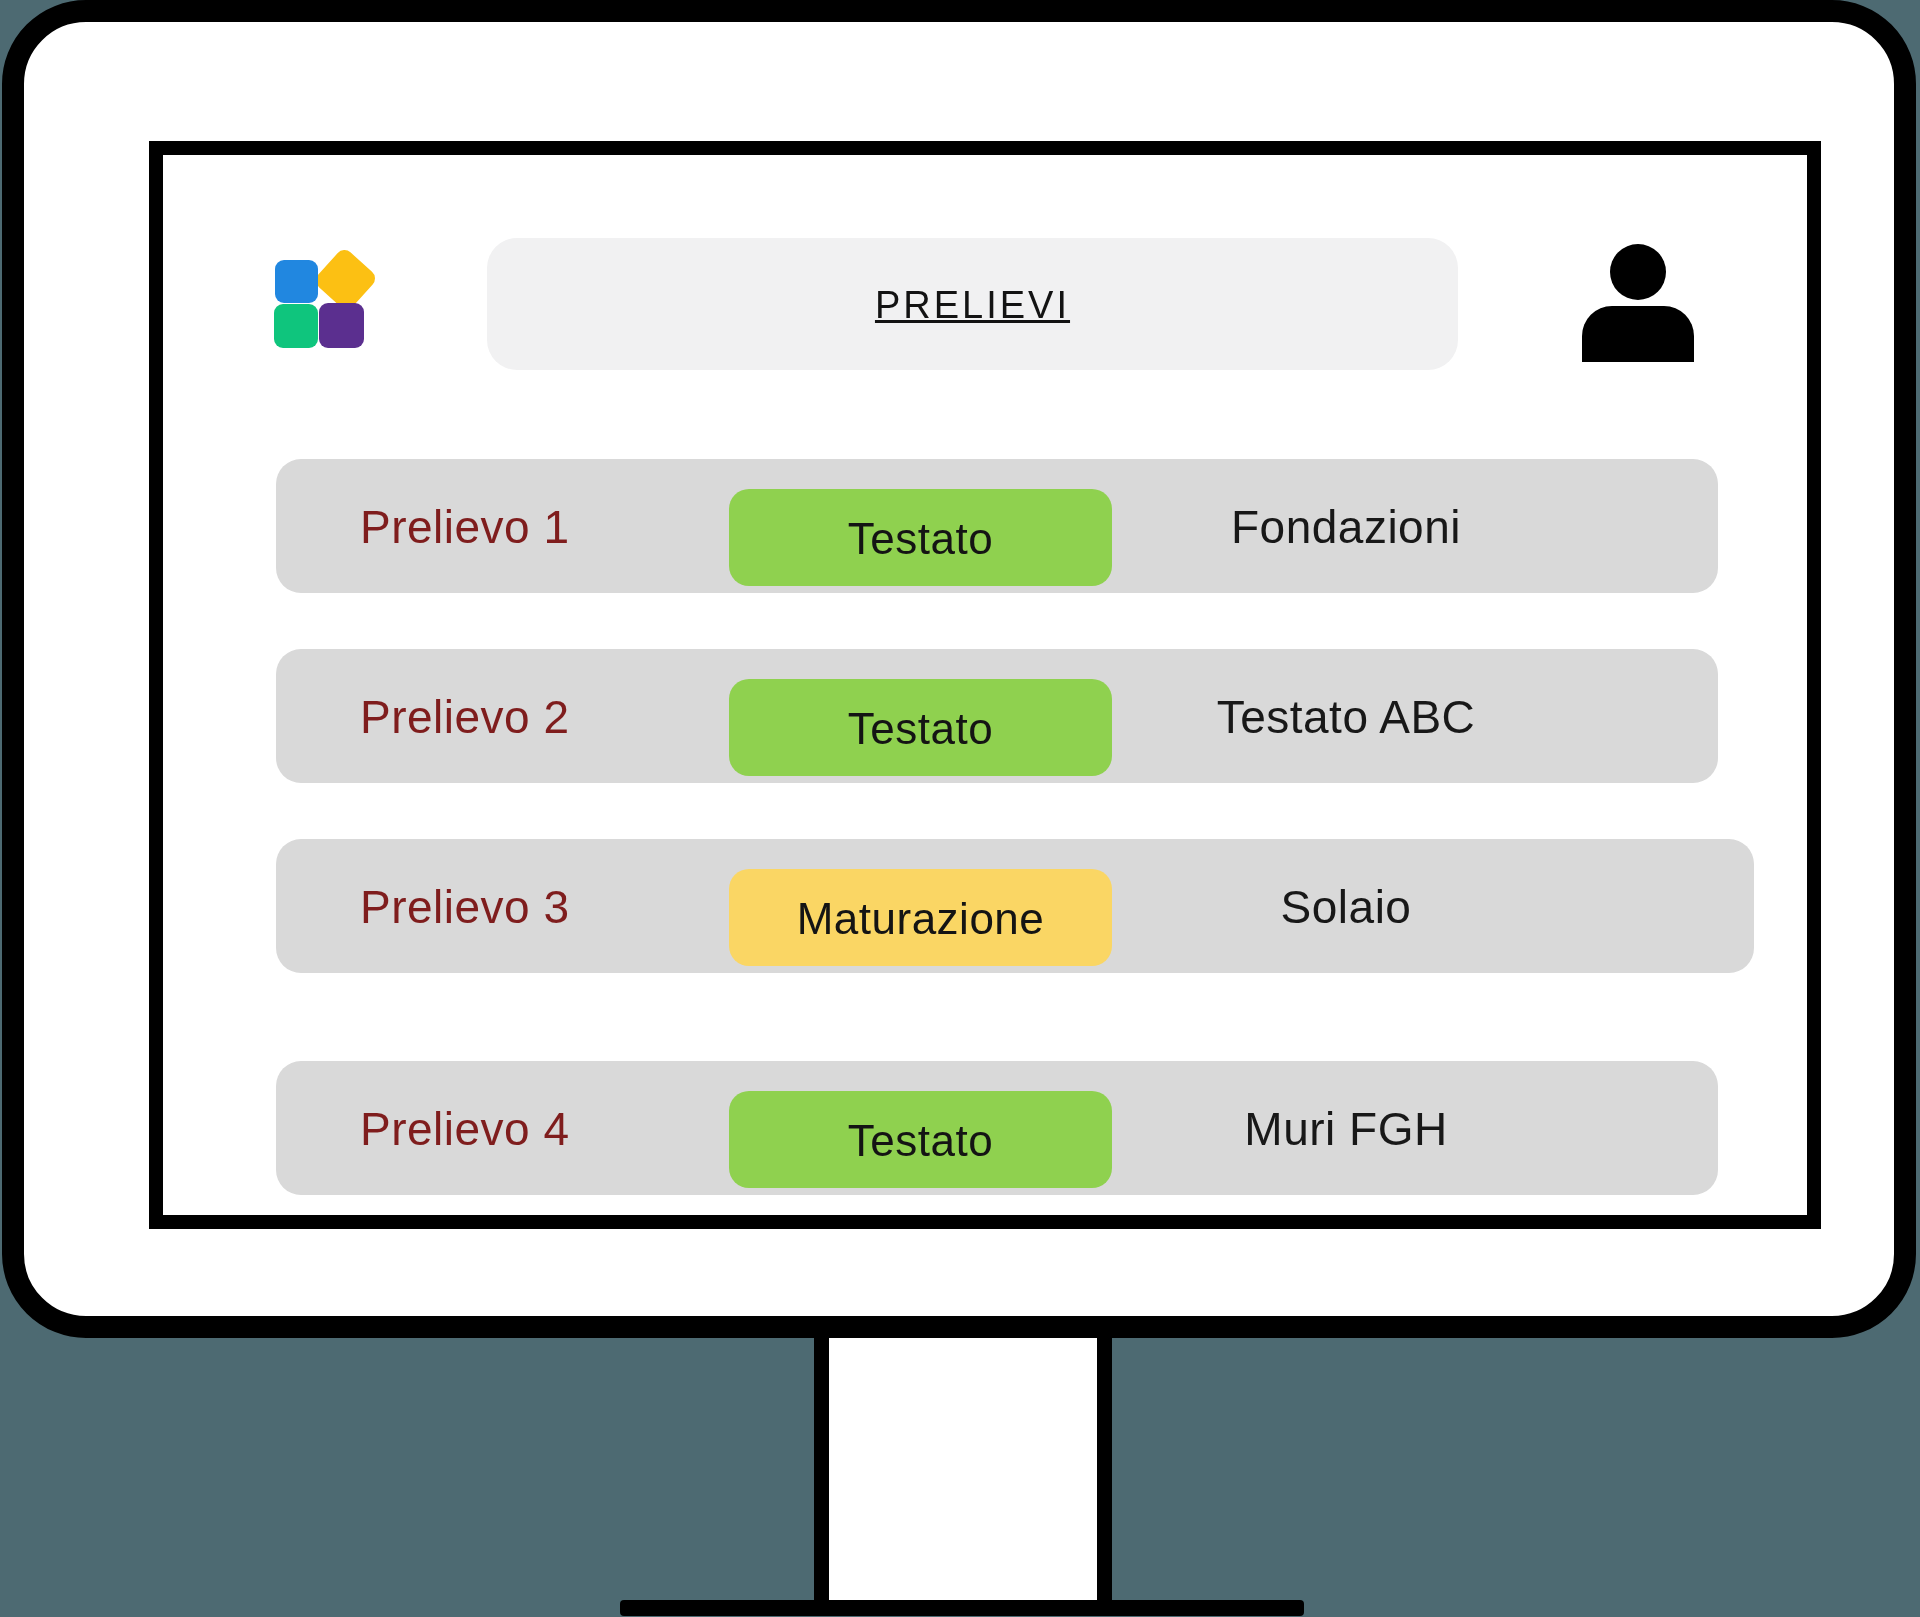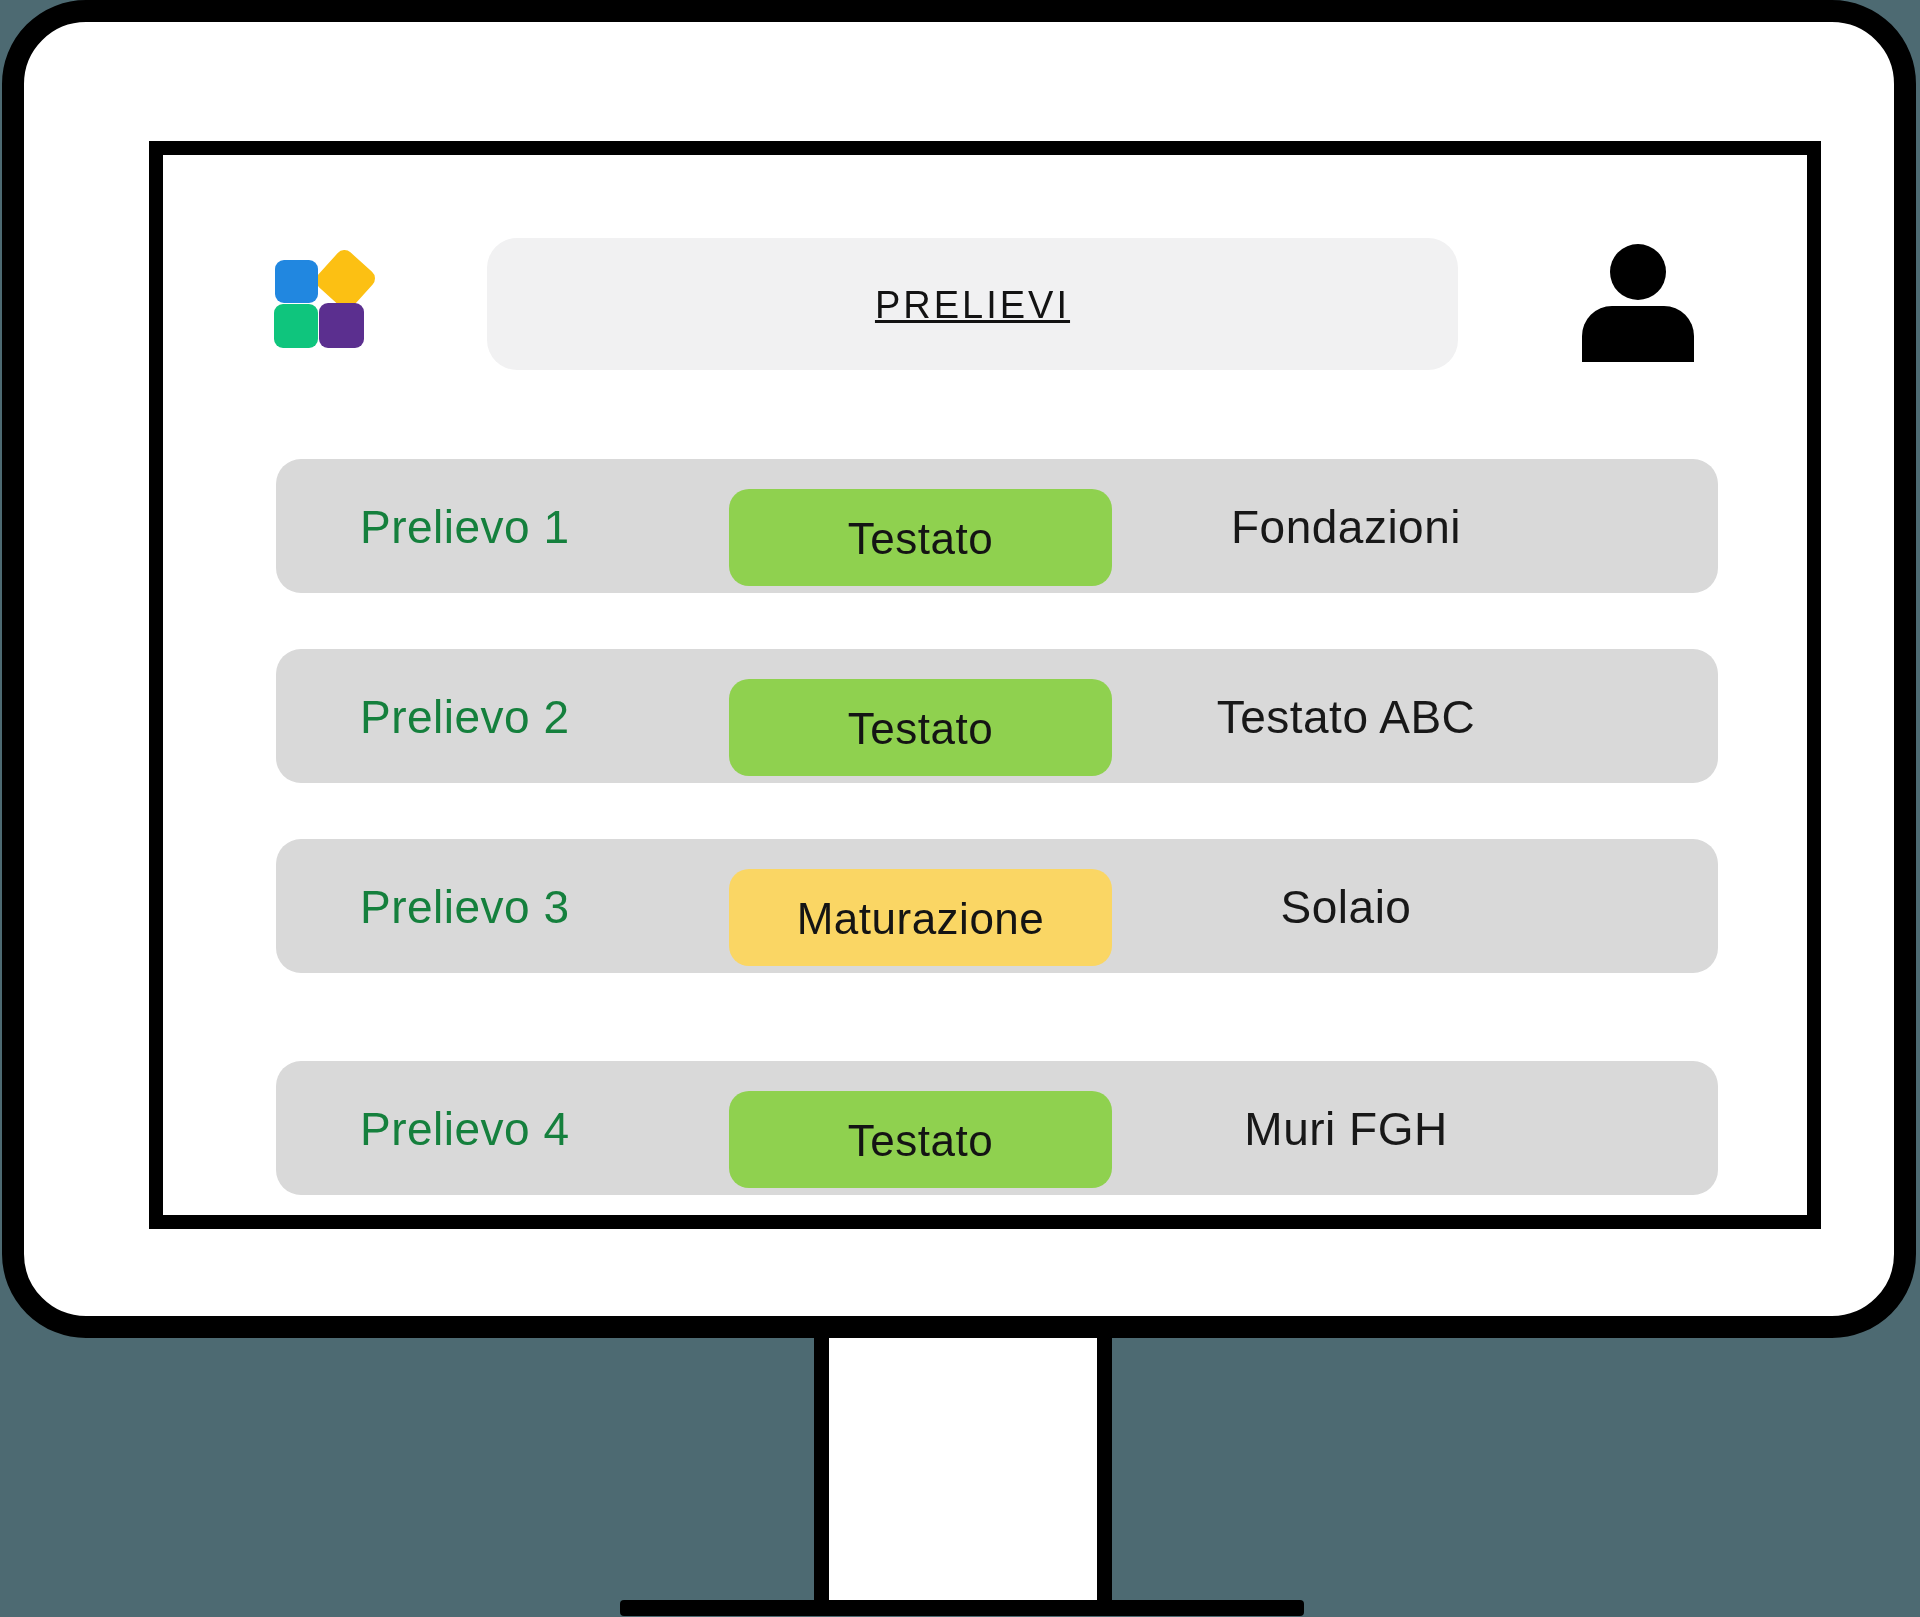--- a/index.html
+++ b/index.html
@@ -50,21 +50,21 @@
   .user-body{position:absolute;left:0;top:62px;width:112px;height:56px;background:#000;
              border-radius:30px 30px 0 0;}
   
   .row{
     position:absolute;left:113px;width:1442px;height:134px;
     border-radius:25px;background:#d9d9d9;cursor:pointer;
   }
   .row-1{top:304px;} .row-2{top:494px;} .row-3{top:684px;} .row-4{top:874px;}
   .row .name{
     position:absolute;left:84px;top:0;height:134px;line-height:136px;
-    font-size:46px;letter-spacing:0.5px;color:#15803d;white-space:nowrap;
+    font-size:46px;letter-spacing:0.5px;color:#7f1d1d;white-space:nowrap;
   }
   .badge{
     position:absolute;left:453px;top:30px;width:383px;height:97px;
     border-radius:20px;text-align:center;line-height:99px;
     font-size:44px;letter-spacing:0.5px;color:#141414;
   }
   .row .location{
     position:absolute;left:830px;top:0;width:480px;height:134px;line-height:136px;
     text-align:center;font-size:46px;letter-spacing:0.5px;color:#181818;white-space:nowrap;
   }
@@ -101,21 +101,21 @@
         <span class="badge" style="background-color: rgb(143, 209, 79);">Testato</span>
         <span class="location">Fondazioni</span>
       </div>
 
       <div class="row row-2" style="background-color: rgb(217, 217, 217); text-decoration: underline;">
         <span class="name">Prelievo 2</span>
         <span class="badge" style="background-color: rgb(143, 209, 79);">Testato</span>
         <span class="location">Testato ABC</span>
       </div>
 
-      <div class="row row-3" style="background-color: rgb(217, 217, 217);">
+      <div class="row row-3" style="background-color: rgb(217, 217, 217); padding-left: 36px;">
         <span class="name">Prelievo 3</span>
         <span class="badge" style="background-color: rgb(250, 214, 100);">Maturazione</span>
         <span class="location">Solaio</span>
       </div>
 
       <div class="row row-4" style="background-color: rgb(217, 217, 217); margin-top: 32px;">
         <span class="name">Prelievo 4</span>
         <span class="badge" style="background-color: rgb(143, 209, 79);">Testato</span>
         <span class="location">Muri FGH</span>
       </div>

